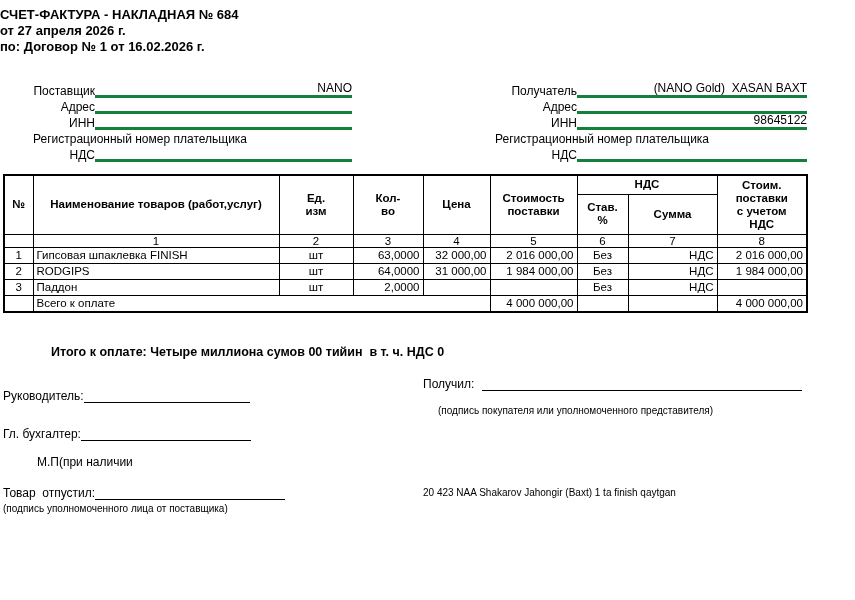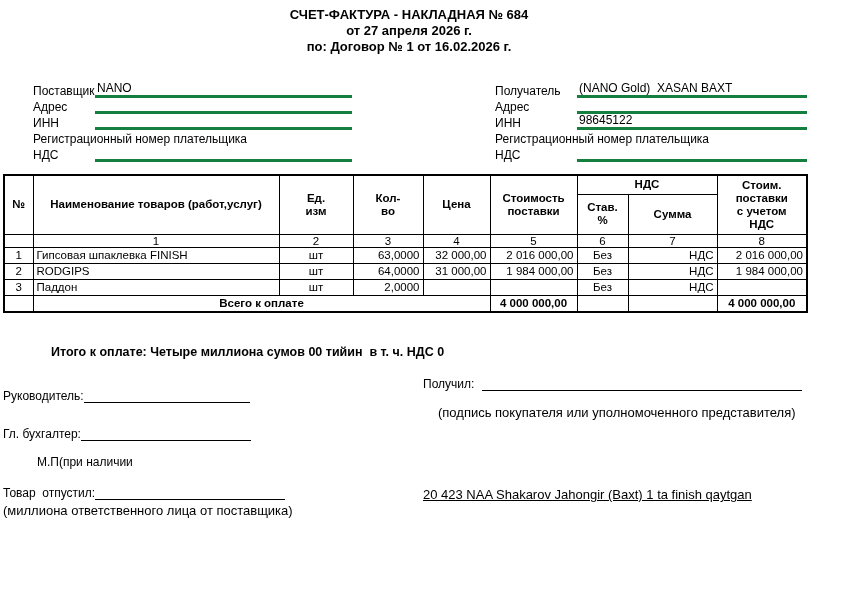--- a/index.html
+++ b/index.html
@@ -1,66 +1,66 @@
 <!DOCTYPE html>
 <html><head>
 <meta charset="utf-8">
 <style>
   html,body{margin:0;padding:0;background:#ffffff;}
   .page{
     position:relative;width:855px;height:600px;background:#ffffff;color:#000;
     font-family:"Liberation Sans",sans-serif;font-size:12px;overflow:hidden;
   }
   
-  .title-block{position:absolute;top:7px;left:0;width:818px;text-align:center;
+  .title-block{position:absolute;top:7px;left:0;width:818px;text-align:left;
     font-weight:bold;font-size:13px;line-height:16px;}
   
   .party{position:absolute;top:82px;}
   .party.left{left:33px;width:319px;}
   .party.right{left:495px;width:312px;}
-  .party-row{display:flex;height:16px;align-items:flex-end;}
+  .party-row{display:flex;height:16px;align-items:flex-end;text-align:right;}
   .party-label{flex:none;line-height:14px;white-space:nowrap;}
   .party.left .party-label{width:62px;}
   .party.right .party-label{width:82px;}
   .party-value{flex:1;border-bottom:3px solid #15803d;line-height:14px;white-space:pre;padding-left:2px;overflow:hidden;}
   .party-row.nounder .party-label{width:auto;}
   
   .inv-table{position:absolute;left:3px;top:174px;width:805px;border-collapse:collapse;
     table-layout:fixed;font-size:11.5px;border:2px solid #000;}
   .inv-table th,.inv-table td{border:1px solid #000;padding:0 3px;overflow:hidden;}
   .inv-table th{font-weight:bold;text-align:center;vertical-align:middle;
     white-space:pre-line;line-height:13px;}
   .tr-h1{height:19px;}
   .tr-h2{height:40px;}
   .tr-idx{height:13px;}
   .tr-idx td{text-align:center;line-height:12px;}
   .tr-data{height:16px;}
   .tr-total{height:17px;}
   .c-center{text-align:center;}
   .c-left{text-align:left;}
   .c-right{text-align:right;}
-  .bold{font-weight:bold;text-align:center;}
+  .bold{font-weight:normal;}
   
   .total-words{position:absolute;left:35px;top:345px;font-weight:bold;font-size:12.5px;white-space:pre-wrap;margin-left:16px;}
   .sig-row{position:absolute;display:flex;height:14px;align-items:flex-end;}
   .sig-label{white-space:pre;line-height:13px;}
   .sigline{border-bottom:1px solid #000;height:13px;flex:none;}
-  .note{position:absolute;font-size:13px;white-space:pre;}
+  .note{position:absolute;font-size:10px;white-space:pre;}
   #sig-director{left:3px;top:389px;}
   #sig-director .sigline{width:166px;}
   #sig-accountant{left:3px;top:427px;}
   #sig-accountant .sigline{width:170px;}
   #sig-released{left:3px;top:486px;}
   #sig-released .sigline{width:190px;}
   #sig-received{left:423px;top:377px;}
   #sig-received .sigline{width:320px;margin-left:8px;}
   #stamp-label{position:absolute;left:3px;top:455px;white-space:pre;margin-left:34px;}
   #released-note{left:3px;top:503px;}
   #received-note{left:438px;top:405px;}
-  #handwritten-note{left:423px;top:487px;text-decoration:underline;}
+  #handwritten-note{left:423px;top:487px;}
 </style>
 </head>
 <body>
 
 <div class="page">
 
   <div class="title-block">
     <div>СЧЕТ-ФАКТУРА - НАКЛАДНАЯ № 684</div>
     <div>от 27 апреля 2026 г.</div>
     <div>по: Договор № 1 от 16.02.2026 г.</div>
@@ -215,17 +215,17 @@
     <span class="sig-label">Гл. бухгалтер:</span>
     <span class="sigline"></span>
   </div>
 
   <div id="stamp-label">М.П(при наличии</div>
 
   <div class="sig-row" id="sig-released">
     <span class="sig-label">Товар  отпустил:</span>
     <span class="sigline"></span>
   </div>
-  <div class="note" id="released-note">(миллиона ответственного лица от поставщика)</div>
+  <div class="note" id="released-note">(подпись уполномоченного лица от поставщика)</div>
 
   <div class="note" id="handwritten-note">20 423 NAA Shakarov Jahongir (Baxt) 1 ta finish qaytgan</div>
 
 </div>
 
 </body></html>

